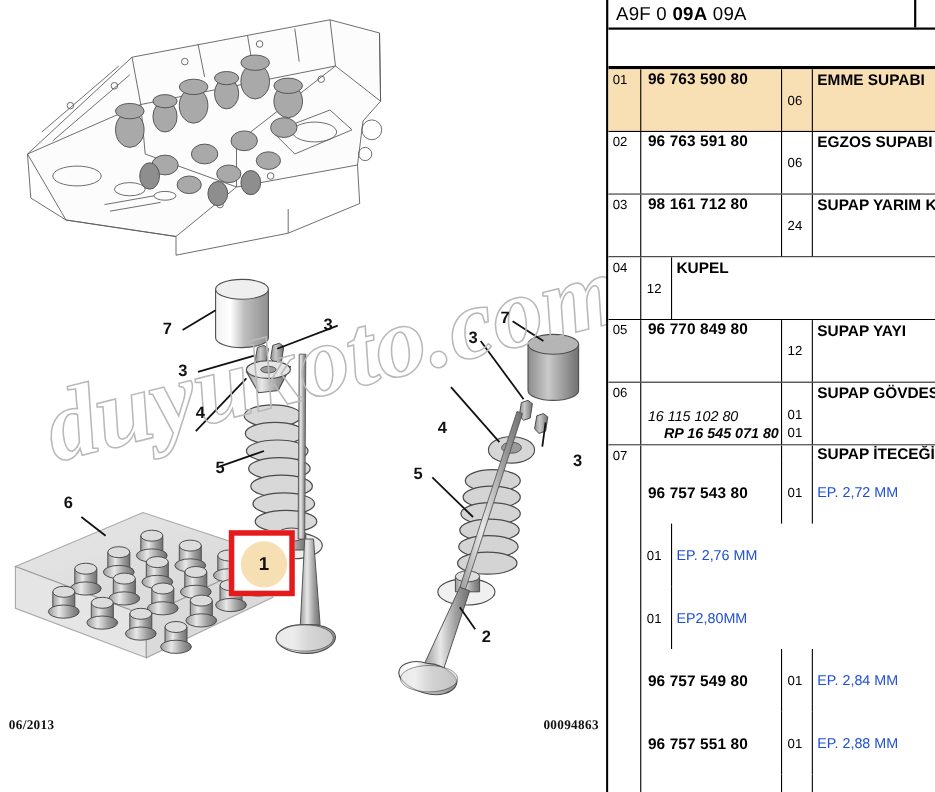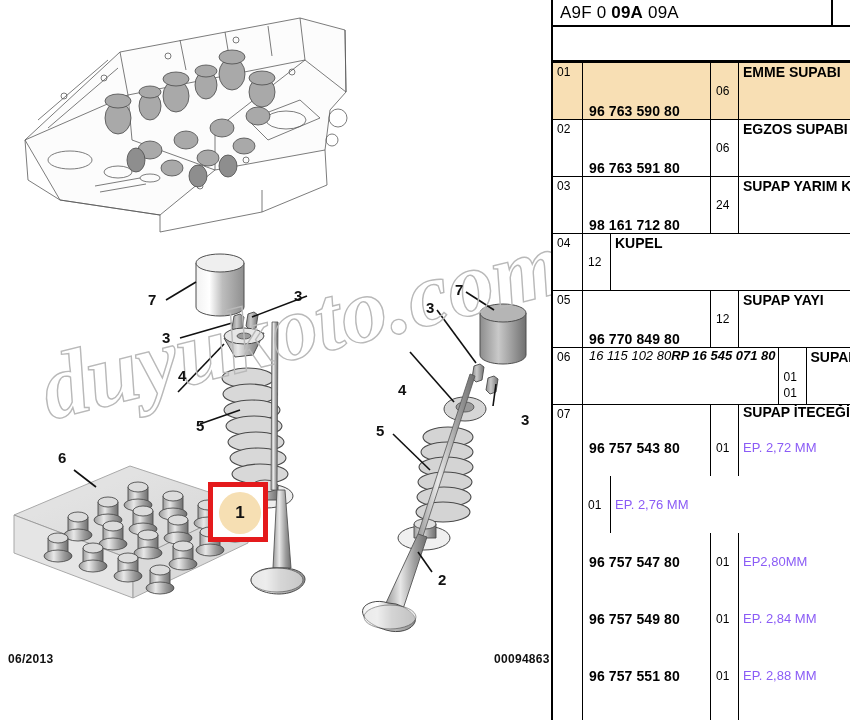--- a/index.html
+++ b/index.html
@@ -37,20 +37,21 @@
   }
   #hl-num{
     position:absolute;left:219px;top:492px;width:42px;height:42px;
     display:flex;align-items:center;justify-content:center;
     font-weight:bold;font-size:17px;color:#111;
   }
 
   .footer-txt{
     position:absolute;font-weight:bold;font-size:12px;color:#111;
     letter-spacing:.3px;
+    font-family:Liberation Serif, serif;
   }
   #date-label{left:8px;top:652px;}
   #ref-label{left:494px;top:652px;}
 
   
   #tablepane{
     position:absolute;left:551px;top:0;width:299px;height:720px;
     background:#fff;overflow:hidden;
     border-left:2px solid #000;
   }
@@ -88,31 +89,31 @@
     font-size:12px;
   }
   .c-desc{
     width:113px;flex:0 0 113px;box-sizing:border-box;overflow:hidden;white-space:nowrap;
   }
   .pn{
     font-size:14px;font-weight:bold;padding-left:6px;letter-spacing:.1px;white-space:nowrap;
   }
   .qn{font-size:12px;padding-left:5px;}
   .dn{font-size:14px;font-weight:bold;padding-left:4px;letter-spacing:0;}
-  .dn-sub{font-size:13px;font-weight:normal;padding-left:4px;color:#8b5cf6;white-space:nowrap;}
+  .dn-sub{font-size:13px;font-weight:normal;padding-left:4px;color:#1d4ed8;white-space:nowrap;}
 
   
   .row-simple{height:57px;}
-  .row-simple .c-main{display:flex;align-items:flex-end;}
+  .row-simple .c-main{display:flex;align-items:flex-start;}
   .row-simple .c-qty{display:flex;align-items:center;}
   .row-simple .c-desc{display:flex;align-items:flex-start;padding-top:1px;}
 
   
   .row-06{height:57px;}
-  .row-06 .c-main{display:flex;flex-direction:row;justify-content:flex-end;padding-bottom:3px;}
+  .row-06 .c-main{display:flex;flex-direction:column;justify-content:flex-end;padding-bottom:3px;}
   .row-06 .c-qty{display:flex;flex-direction:column;justify-content:flex-end;padding-bottom:3px;}
   .row-06 .c-desc{display:flex;align-items:flex-start;padding-top:1px;}
   .pn-it{font-size:13px;font-style:italic;font-weight:normal;padding-left:6px;white-space:nowrap;}
   .pn-it-b{font-size:13px;font-style:italic;font-weight:bold;padding-right:2px;text-align:right;white-space:nowrap;}
   .qn-s{font-size:12px;padding-left:5px;line-height:16px;}
 
   
   .row-07{border-bottom:none;}
   .g-sub{display:flex;height:57px;box-sizing:border-box;}
   .g-sub .s-main{flex:1 1 auto;border-right:1px solid #000;display:flex;align-items:center;box-sizing:border-box;}
@@ -544,23 +545,20 @@
           <div class="g-sub">
             <div class="s-qty">
                 <span class="qn">01</span>
               </div>
             <div class="s-desc">
                 <span class="dn-sub">EP. 2,76 MM</span>
               </div>
           </div>
 
           <div class="g-sub">
-            <div class="s-main">
-                <span class="pn">96 757 547 80</span>
-              </div>
             <div class="s-qty">
                 <span class="qn">01</span>
               </div>
             <div class="s-desc">
                 <span class="dn-sub">EP2,80MM</span>
               </div>
           </div>
 
           <div class="g-sub">
             <div class="s-main">

